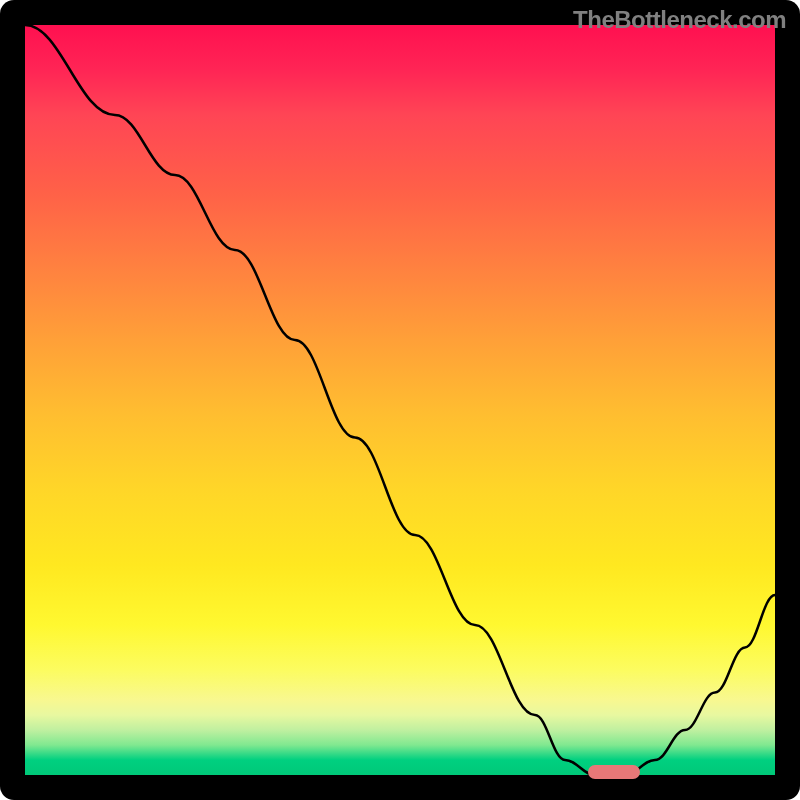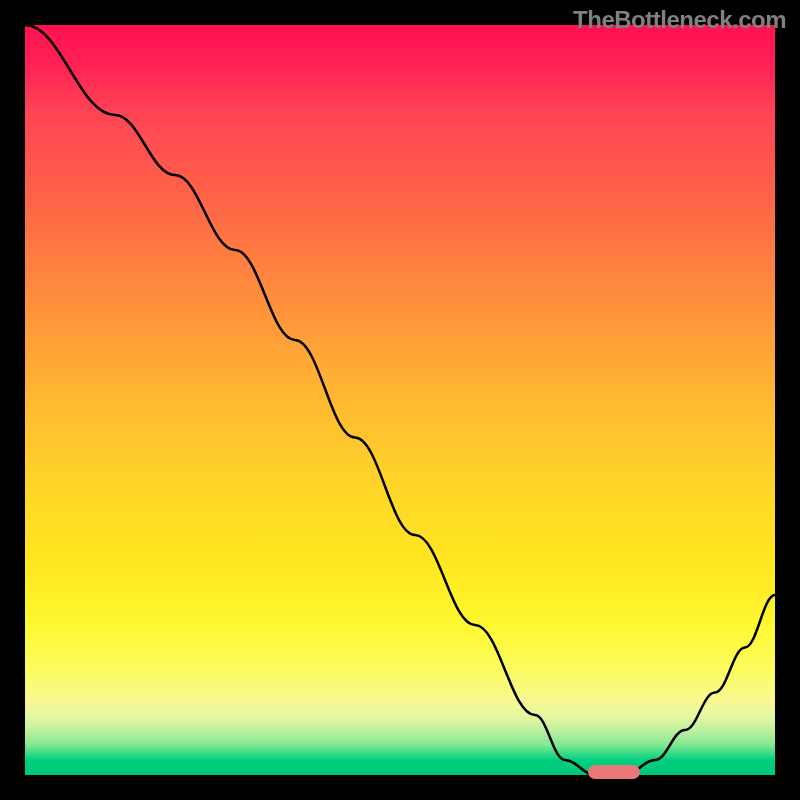--- a/index.html
+++ b/index.html
@@ -8,20 +8,21 @@
     width: 800px;
     height: 800px;
     background: #ffffff;
     font-family: Arial, sans-serif;
   }
   .chart-container {
     position: relative;
     width: 800px;
     height: 800px;
     background: #000000;
+    border-radius: 14px;
   }
   .plot-area {
     position: absolute;
     left: 25px;
     top: 25px;
     width: 750px;
     height: 750px;
   }
   .gradient-bg {
     position: absolute;

